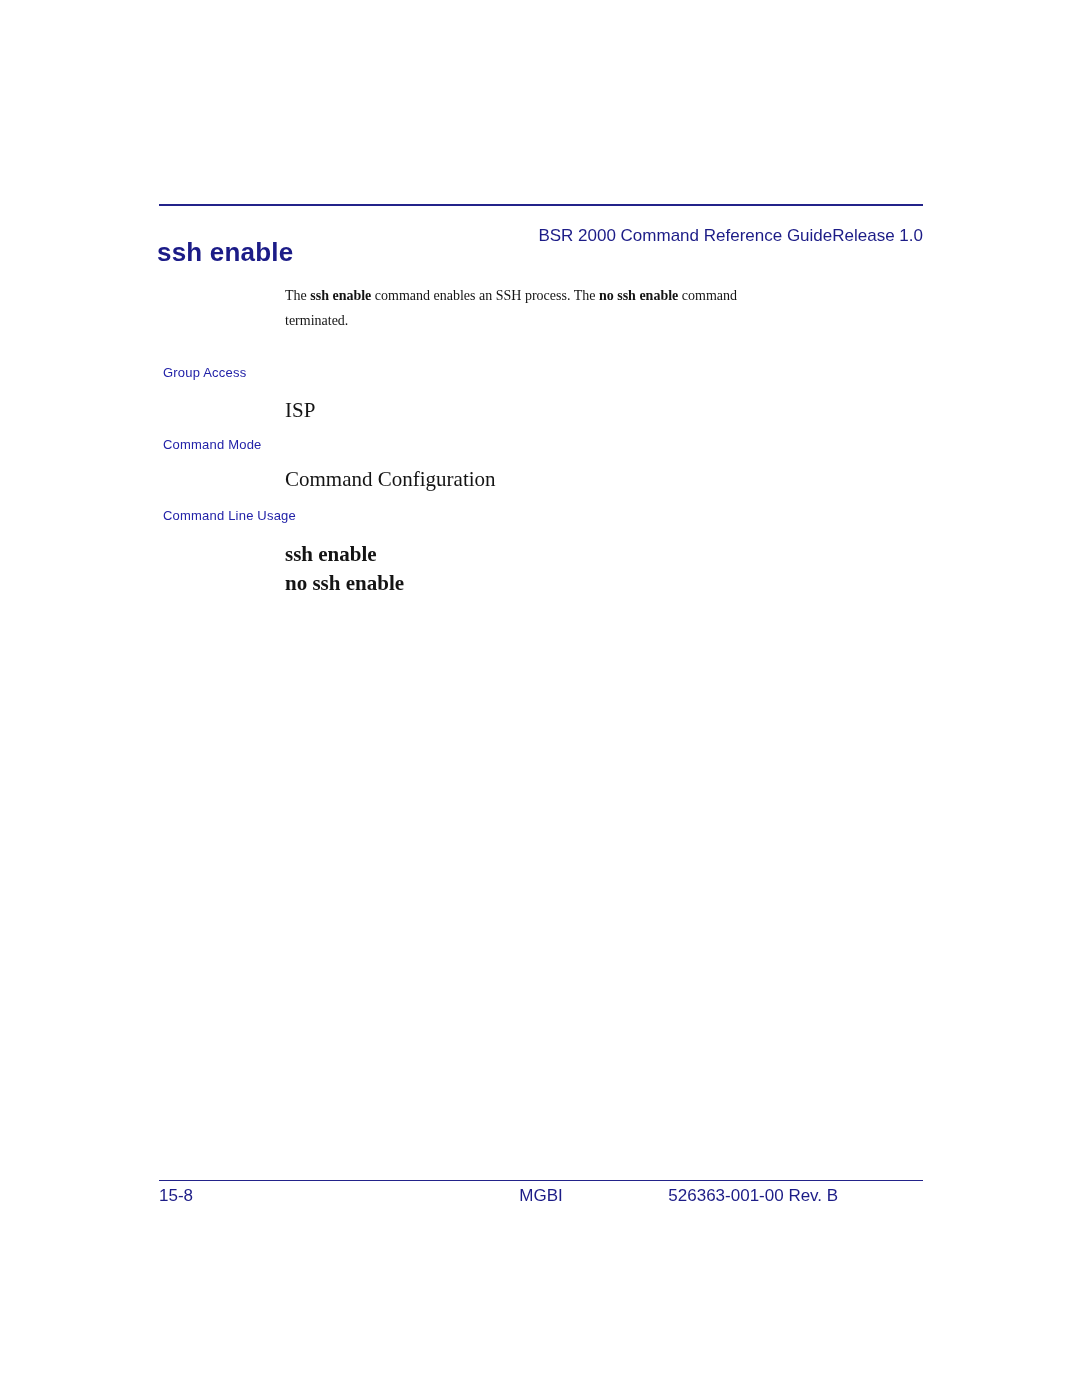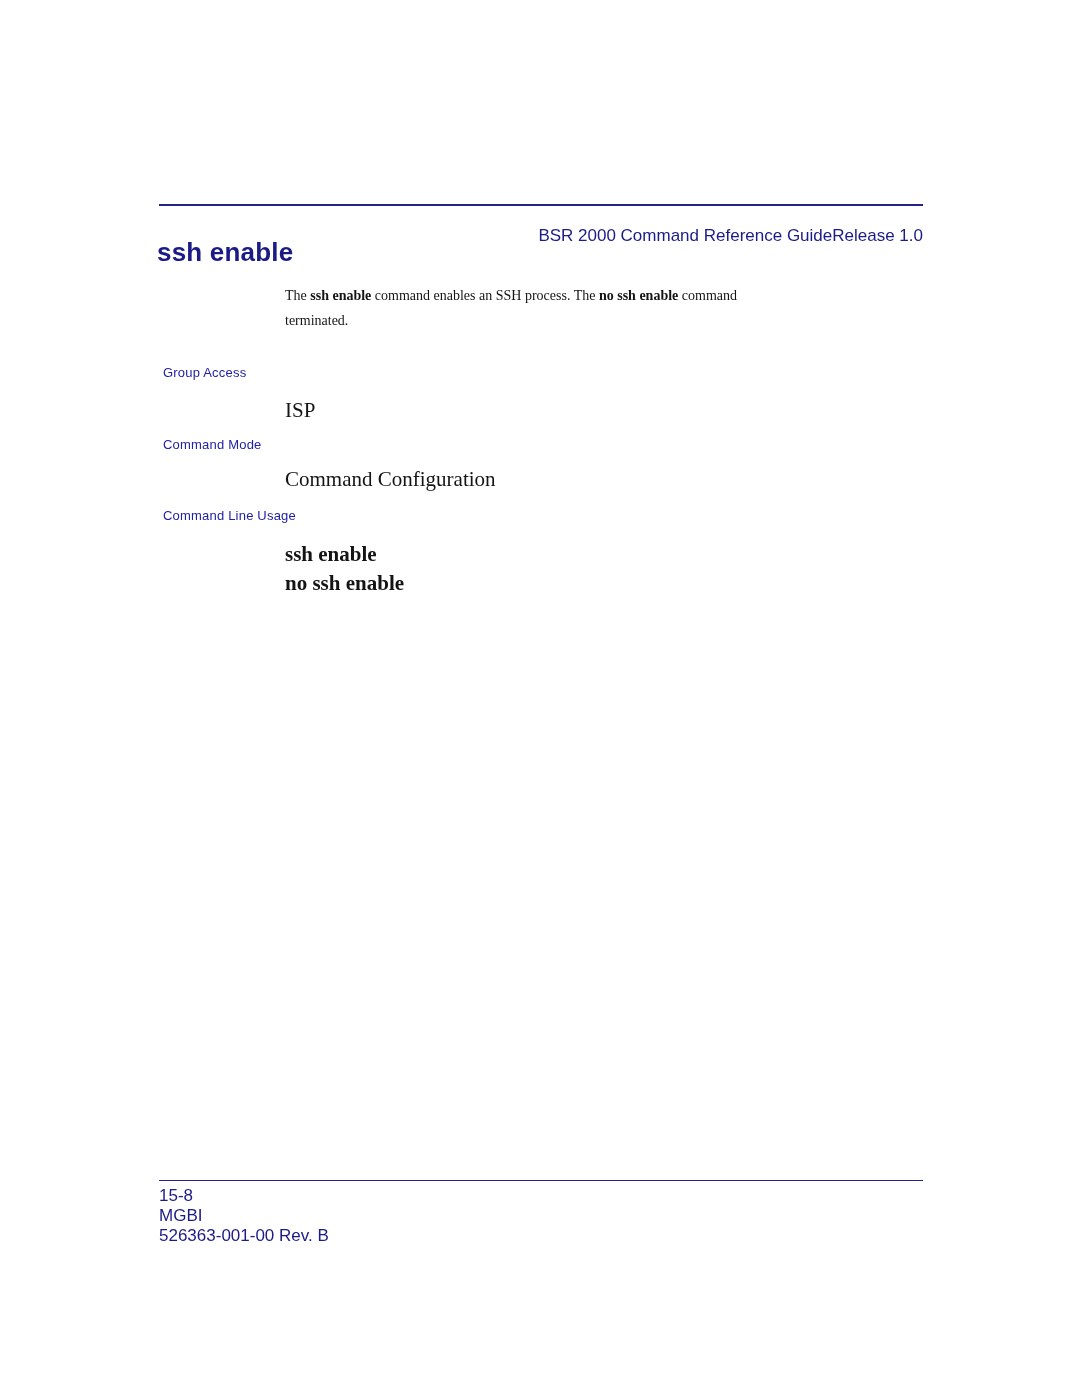--- a/index.html
+++ b/index.html
@@ -99,26 +99,25 @@
   }
   .footer-row {
     position: absolute;
     top: 1186px;
     left: 159px;
     width: 764px;
     display: flex;
     align-items: baseline;
     font-size: 17px;
     color: #1c1c87;
-    flex-direction: column;
   }
   .footer-row .cell { flex: 1; }
   .cell-left   { text-align: left; }
   .cell-center { text-align: center; }
-  .cell-right  { text-align: right; }
+  .cell-right  { }
 </style>
 </head>
 <body>
 
 <div class="page">
 
   <div class="header-row">
     <span>BSR 2000 Command Reference Guide</span>
     <span>Release 1.0</span>
   </div>

